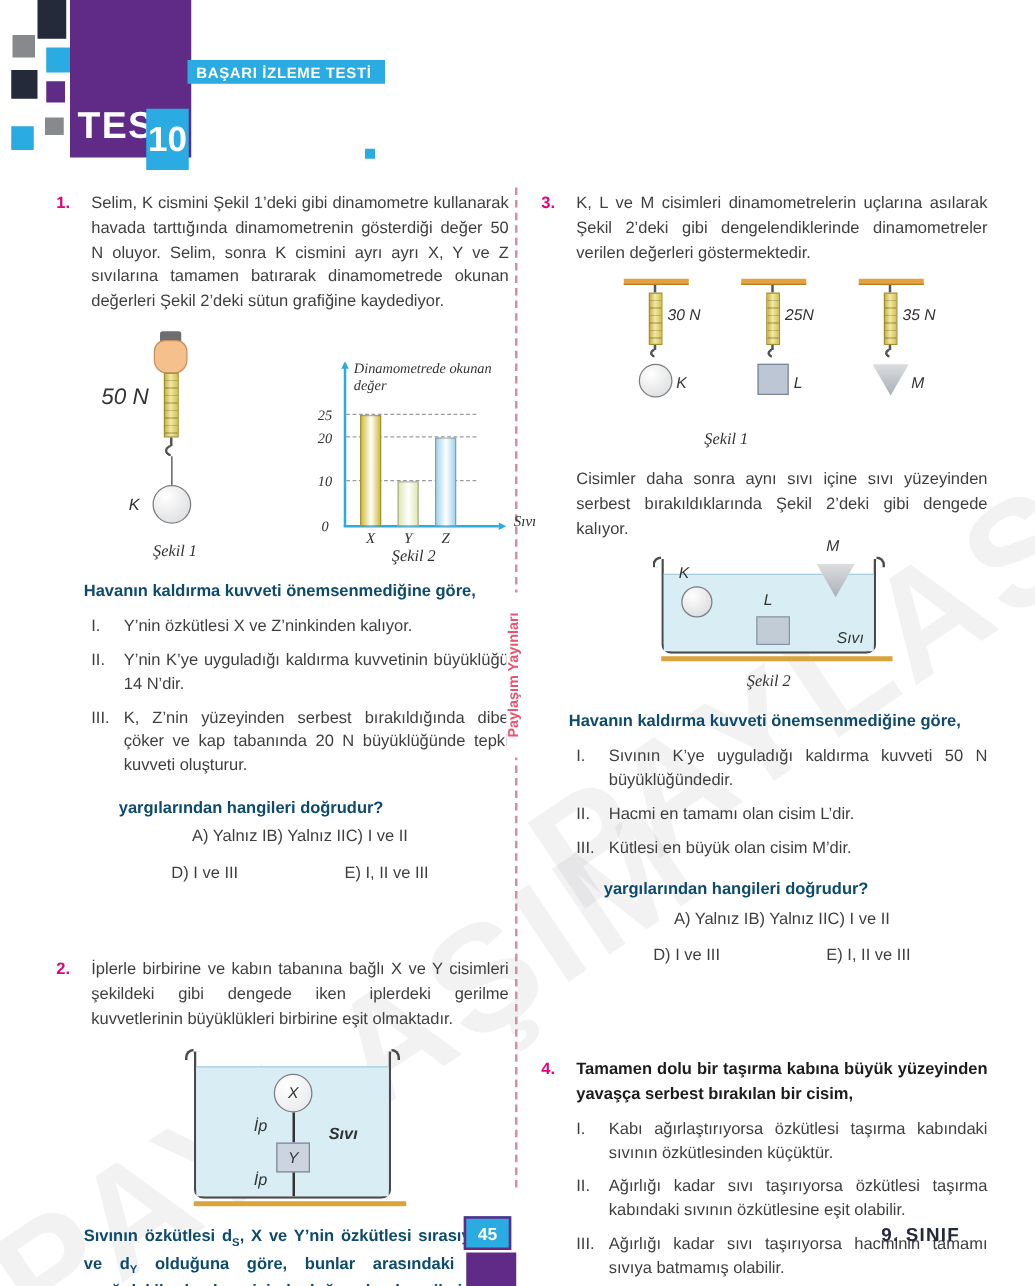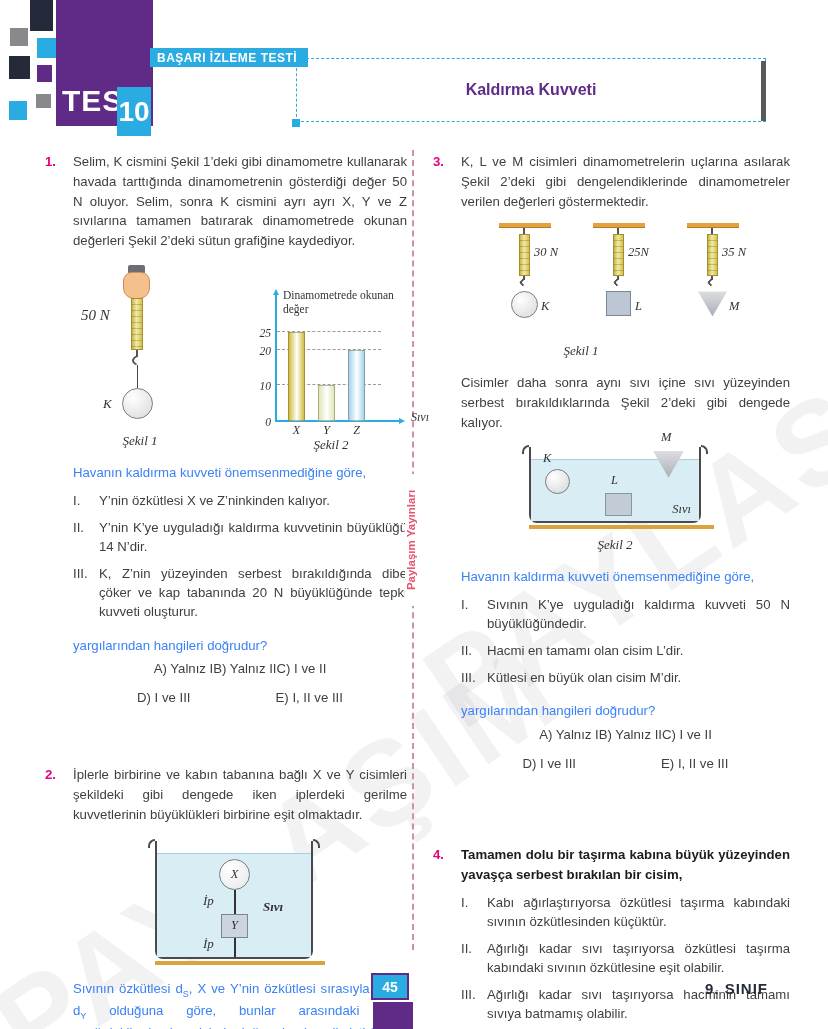--- a/index.html
+++ b/index.html
@@ -37,63 +37,63 @@
   .col { position:absolute; z-index:1; }
   .col-left { left:45px; top:152px; width:362px; }
   .col-right { left:433px; top:152px; width:357px; }
 
   
   .question { display:flex; font-size:13.2px; color:#3f3f3f; line-height:1.5; }
   .qnum { width:28px; flex:none; color:#e6007e; font-weight:bold; }
   .qbody { flex:1; text-align:justify; }
   .qbody.boldtext { font-weight:bold; color:#1c1c1c; }
   .indent { margin-left:28px; }
-  .stem { font-weight:normal; color:#3b82f6; font-size:13.2px; line-height:1.5; margin-top:14px; }
+  .stem { font-weight:bold; color:#0c4a6e; font-size:13.2px; line-height:1.5; margin-top:14px;margin-left:22px; }
   .item { display:flex; margin-top:8px; font-size:13.2px; color:#3f3f3f; line-height:1.45; }
   .roman { width:26px; flex:none; }
   .itext { flex:1; text-align:justify; }
   .opts-row1 { display:flex; justify-content:center; margin-top:6px; font-size:13.2px; color:#3f3f3f; }
   .opts-row2 { display:flex; justify-content:center; gap:85px; margin-top:14px; font-size:13.2px; color:#3f3f3f; }
   sub { font-size:9px; }
 
   
-  .figlbl { font-family:Liberation Serif, serif; font-style:italic; color:#333; }
+  .figlbl { font-family:Liberation Sans, sans-serif; font-style:italic; color:#333; }
   .caption { font-family:"Liberation Serif", serif; font-style:italic; font-size:13px; color:#333; text-align:center; }
 
   
   .q1-figs { display:flex; margin:14px 0 0 36px; gap:42px; align-items:flex-end; }
   .dyn-hand { position:relative; width:118px; height:158px; }
   .dyn-cap { position:absolute; left:47px; top:0; width:17px; height:9px; background:#6d6e71; border-radius:2px; }
   .hand { position:absolute; left:42px; top:7px; width:27px; height:27px; background:#f5c08c; border:1px solid #c8905c; border-radius:9px 9px 11px 11px; }
   .tube { position:absolute; background:linear-gradient(90deg,#cbb542,#f2e9a8 45%,#d6c24c); border:1px solid #a3912f;
     background-size:100% 100%; }
   .tube::after { content:""; position:absolute; inset:0; background:repeating-linear-gradient(to bottom, transparent 0 5px, rgba(0,0,0,0.18) 5px 6px); }
   .dyn-hand .tube { left:50px; top:33px; width:12px; height:52px; }
   .hookline { position:absolute; background:#555; width:2px; }
   .dyn-hand .hookline { left:55px; top:85px; height:7px; }
   .hook { position:absolute; width:9px; height:9px; border:2px solid #555; border-radius:50%; border-top-color:transparent; border-right-color:transparent; transform:rotate(45deg); }
   .dyn-hand .hook { left:51px; top:91px; }
   .string { position:absolute; background:#444; width:1px; }
   .dyn-hand .string { left:56px; top:100px; height:23px; }
   .ball { position:absolute; border:1px solid #7c7d7f; border-radius:50%; background:radial-gradient(circle at 35% 30%, #ffffff, #d7d8da); }
   .dyn-hand .ball { left:41px; top:123px; width:31px; height:31px; }
-  .lbl-50n { position:absolute; left:0; top:42px; font-size:15px; }
+  .lbl-50n { position:absolute; left:0; top:42px; font-size:18px; }
   .lbl-k1 { position:absolute; left:22px; top:131px; font-size:13px; }
   .q1fig-col .caption { margin-top:10px; }
 
   
   .chart { position:relative; width:180px; height:160px; }
-  .chart-title { position:absolute; left:42px; top:0; width:120px; font-family:"Liberation Serif", serif; font-size:11.5px; line-height:1.2; color:#333; }
+  .chart-title { position:absolute; left:42px; top:0; width:120px; font-family:"Liberation Serif", serif; font-style:italic; font-size:11.5px; line-height:1.2; color:#333; }
   .plot { position:absolute; left:34px; bottom:28px; width:112px; height:96px; }
   .yaxis { position:absolute; left:0; bottom:0; width:2px; height:128px; background:#2aabe2; }
   .yarrow { position:absolute; left:-2px; bottom:126px; width:0; height:0; border-left:3px solid transparent; border-right:3px solid transparent; border-bottom:6px solid #2aabe2; }
   .xaxis { position:absolute; left:0; bottom:-1px; width:124px; height:2px; background:#2aabe2; }
   .xarrow { position:absolute; left:124px; bottom:-3px; width:0; height:0; border-top:3px solid transparent; border-bottom:3px solid transparent; border-left:6px solid #2aabe2; }
   .gridline { position:absolute; left:2px; width:104px; border-top:1px dashed #9a9a9a; }
-  .ytick { position:absolute; left:-26px; width:22px; text-align:right; font-family:"Liberation Serif", serif; font-style:italic; font-size:11.5px; color:#333; }
+  .ytick { position:absolute; left:-26px; width:22px; text-align:center; font-family:"Liberation Serif", serif; font-style:italic; font-size:11.5px; color:#333; }
   .xtick { position:absolute; bottom:-17px; width:17px; text-align:center; font-family:"Liberation Serif", serif; font-style:italic; font-size:12px; color:#333; }
   .bar { position:absolute; bottom:0; width:17px; border:1px solid rgba(60,60,30,0.35); }
   .chart-xlabel { position:absolute; left:170px; bottom:24px; font-family:"Liberation Serif", serif; font-style:italic; font-size:12px; color:#333; }
   .chart .caption { position:absolute; left:30px; bottom:-4px; width:120px; }
 
   
   .q3-figs { display:flex; margin:12px 0 0 60px; gap:22px; }
   .hanger { position:relative; width:72px; height:112px; }
   .hbar { position:absolute; left:6px; top:0; width:52px; height:5px; background:#e3a23f; border-bottom:1px solid #b67c20; }
   .hanger .hookline.top { left:30px; top:5px; height:6px; }
@@ -163,24 +163,20 @@
   <div class="sq c-navy" style="left:9px;top:56px;width:21px;height:23px;"></div>
   <div class="sq c-purple" style="left:37px;top:65px;width:15px;height:17px;"></div>
   <div class="sq c-gray" style="left:36px;top:94px;width:15px;height:14px;"></div>
   <div class="sq c-cyan" style="left:9px;top:101px;width:18px;height:19px;"></div>
 
   <div class="test-badge">
     <span class="test-label">TEST</span>
   </div>
   <div class="test-num">10</div>
   <div class="ribbon">BAŞARI İZLEME TESTİ</div>
-  <div class="title-box">
-    <span class="page-title">Kaldırma Kuvveti</span>
-    <span class="edge"></span>
-  </div>
   <div class="title-dot"></div>
 
   <div class="divider"></div>
   <div class="publisher">Paylaşım Yayınları</div>
 
   <div class="col col-left">
 
     <div class="question">
       <span class="qnum">1.</span>
       <span class="qbody">Selim, K cismini Şekil 1’deki gibi dinamometre kullanarak havada tarttığında dinamometrenin gösterdiği değer 50 N oluyor. Selim, sonra K cismini ayrı ayrı X, Y ve Z sıvılarına tamamen batırarak dinamometrede okunan değerleri Şekil 2’deki sütun grafiğine kaydediyor.</span>

